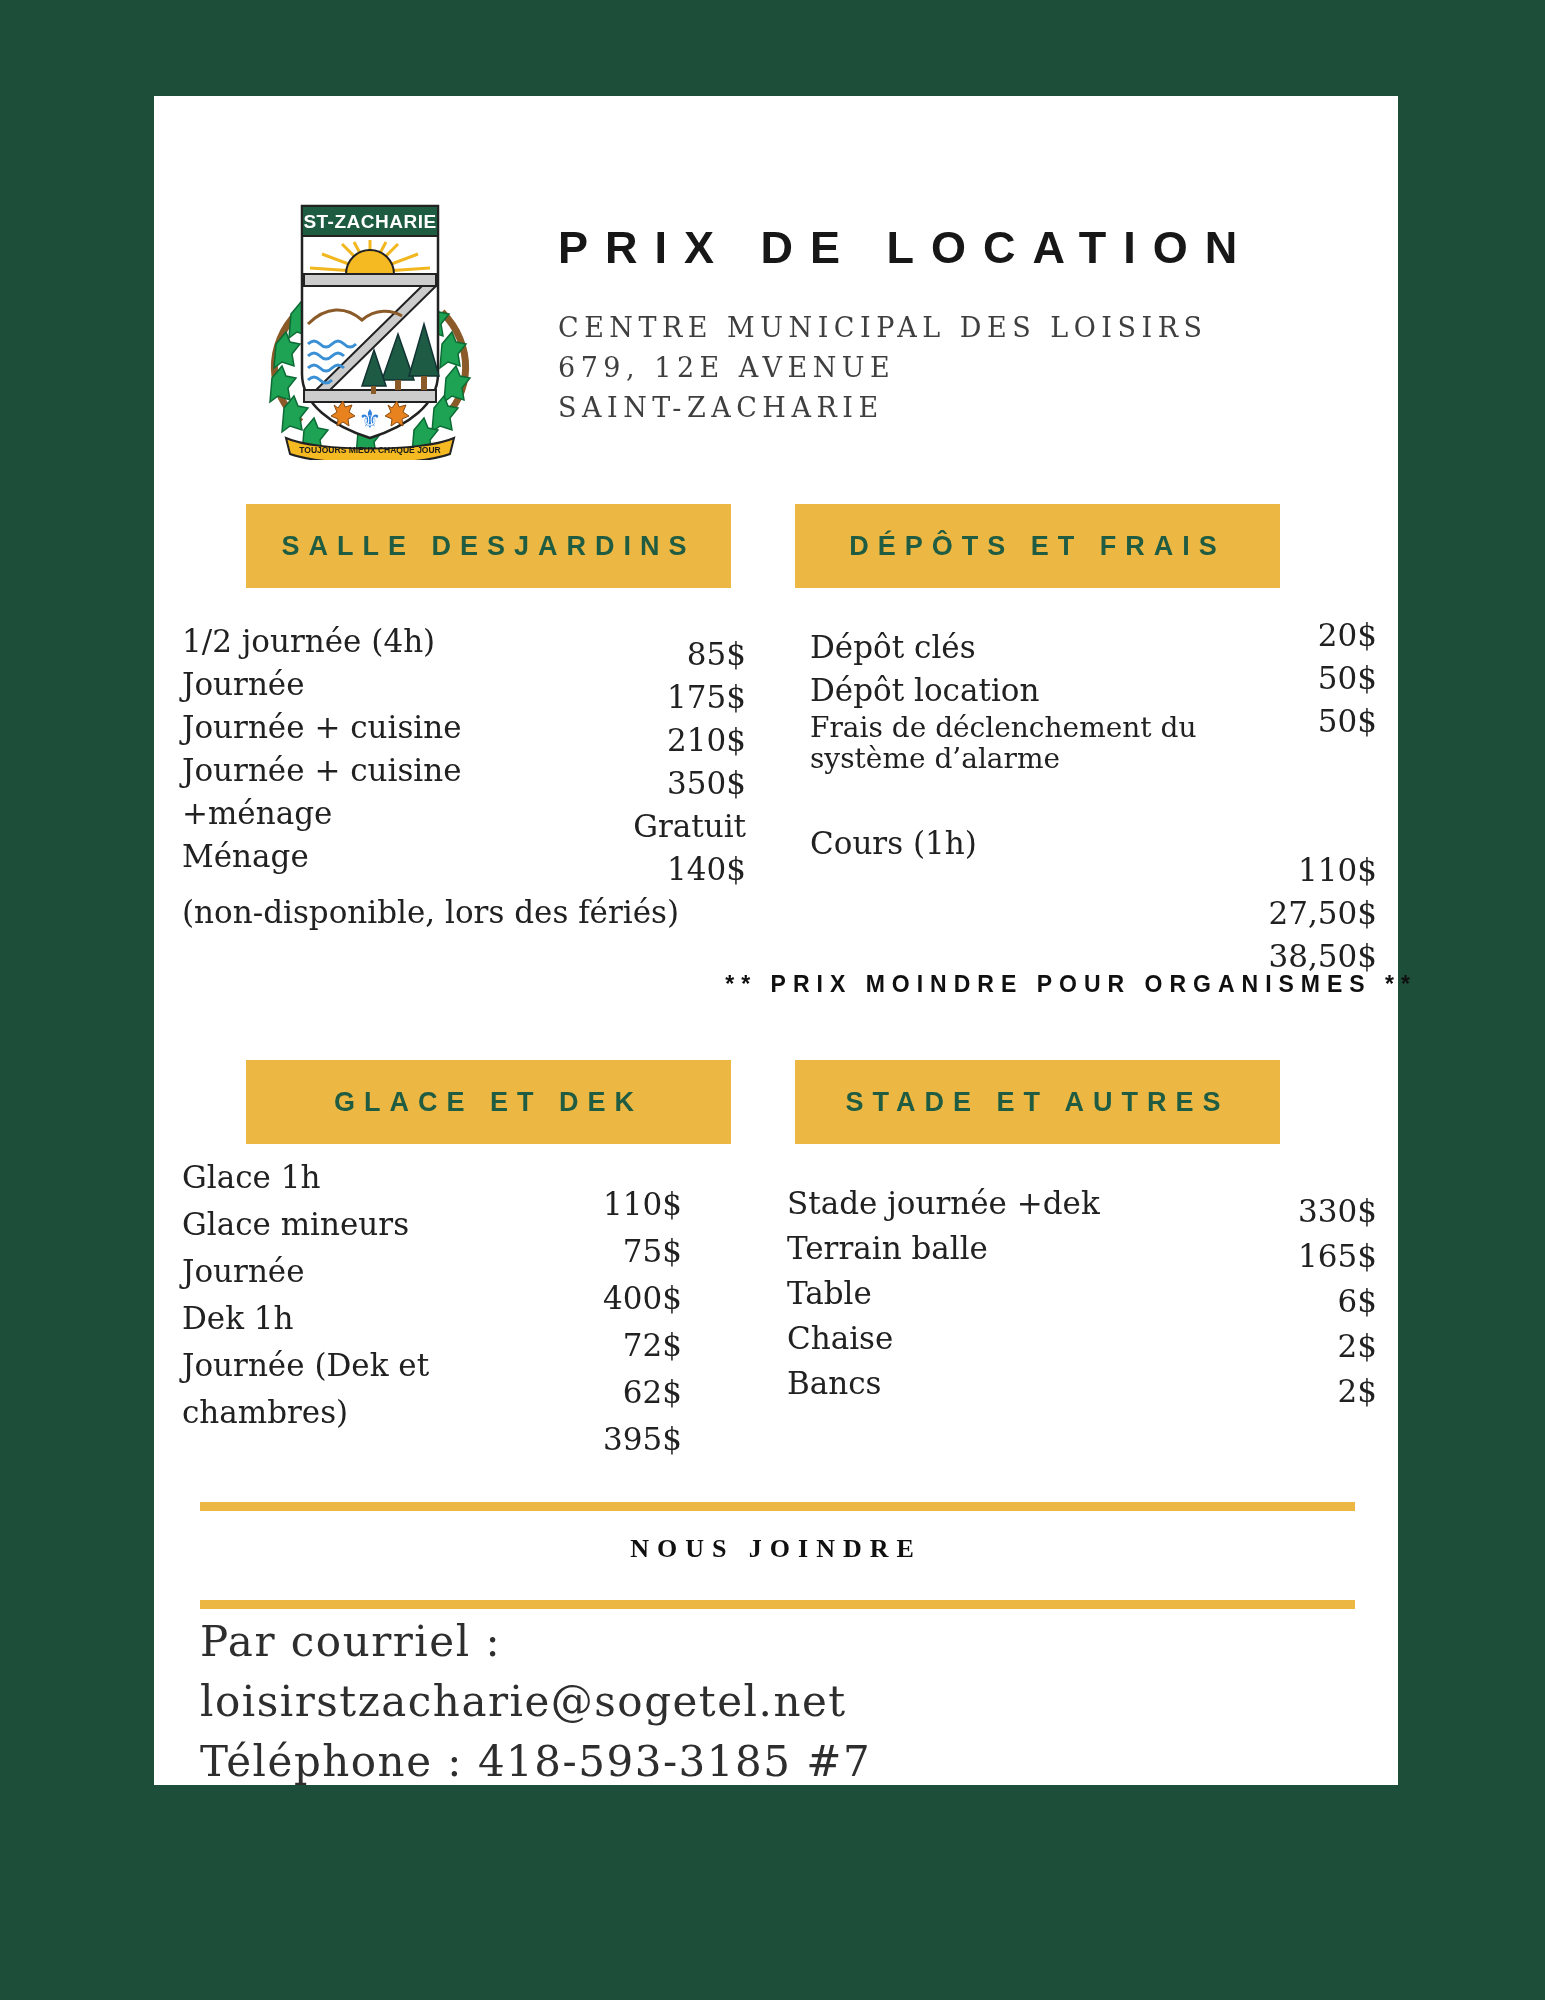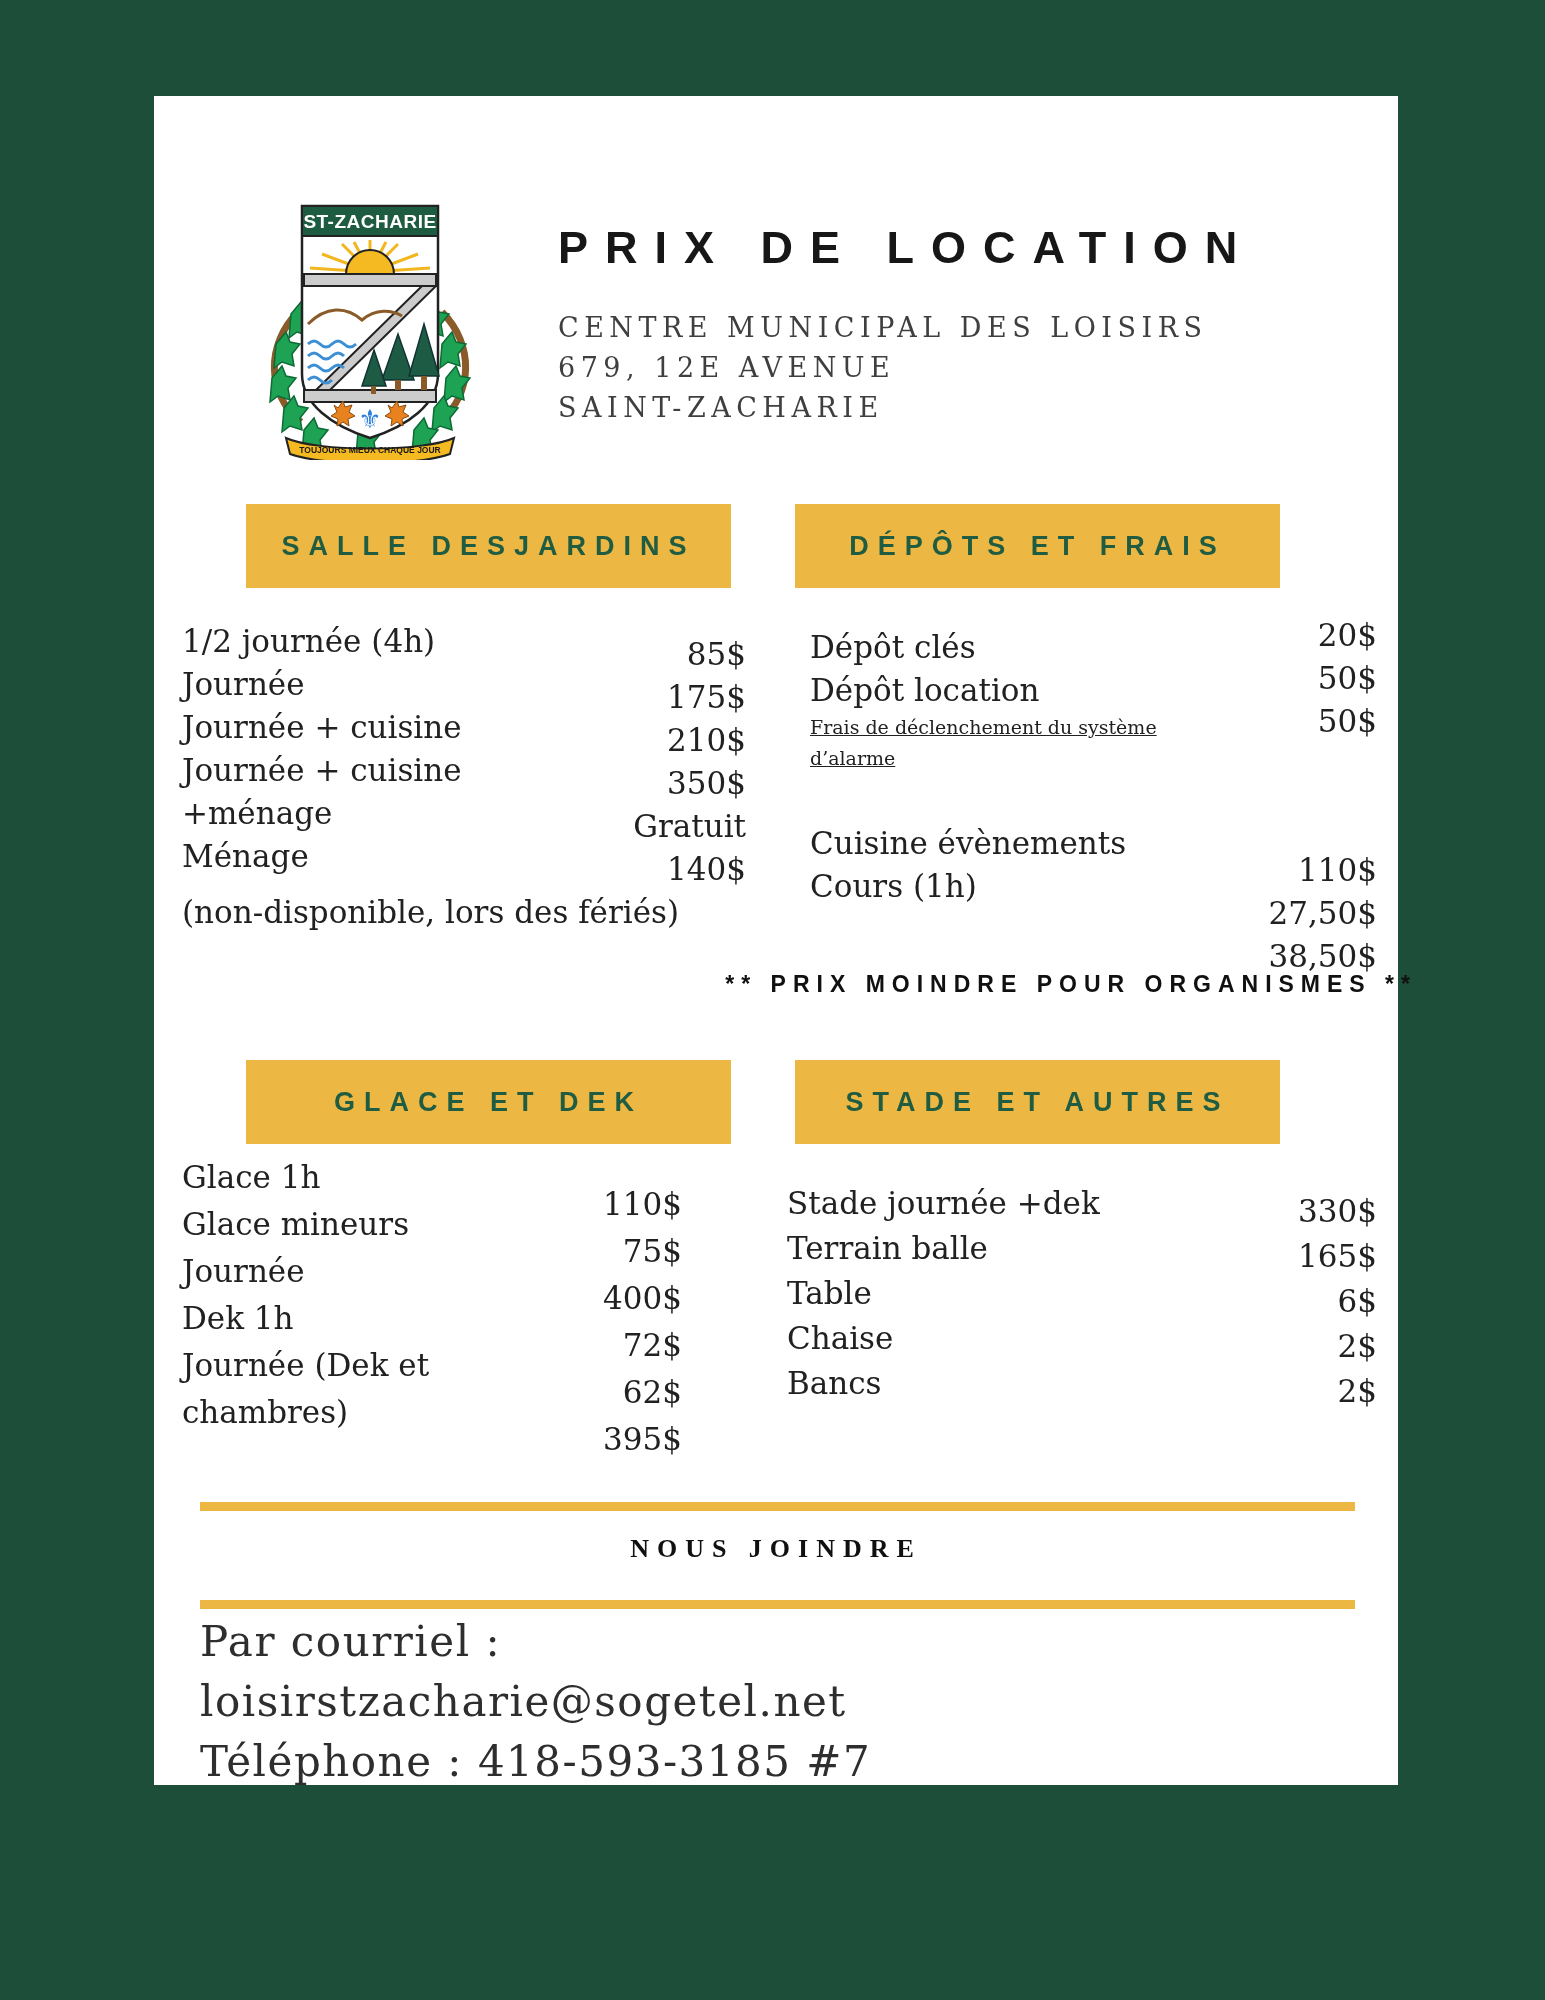--- a/index.html
+++ b/index.html
@@ -47,21 +47,21 @@
   .sec-3 .items{margin-top:37px;}
   .group{display:flex;}
   .labels{flex:1;}
   .sec-2 .labels{flex:0 0 360px;}
   .prices{flex:0 0 140px;text-align:right;}
   .item-label,.item-price,.section-note{
     font-size:31px;color:#212121;
   }
   .sec-0 .item-label,.sec-0 .item-price,.sec-0 .section-note{line-height:43px;}
   .sec-1 .item-label,.sec-1 .item-price{line-height:43px;}
-  .sec-1 .item-label.small{font-size:19px;line-height:31px;text-decoration:underline;}
+  .sec-1 .item-label.small{font-size:28px;line-height:31px;}
   .sec-2 .item-label,.sec-2 .item-price{line-height:47px;}
   .sec-3 .item-label,.sec-3 .item-price{line-height:45px;}
   .sec-0 .prices{margin-top:13px;}
   .sec-1 .group.g0 .prices{margin-top:-12px;}
   .sec-1 .group.g1 .prices{margin-top:27px;}
   .sec-1 .group + .group{margin-top:48px;}
   .sec-2 .prices{margin-top:27px;}
   .sec-3 .prices{margin-top:8px;}
   .section-note{margin-top:0;}
   
@@ -207,21 +207,20 @@
             <div class="item-label small">Frais de déclenchement du système d’alarme</div>
           </div>
           <div class="prices">
             <div class="item-price">20$</div>
             <div class="item-price">50$</div>
             <div class="item-price">50$</div>
           </div>
         </div>
         <div class="group g1">
           <div class="labels">
-            <div class="item-label">Cuisine évènements</div>
             <div class="item-label">Cours (1h)</div>
           </div>
           <div class="prices">
             <div class="item-price">110$</div>
             <div class="item-price">27,50$</div>
             <div class="item-price">38,50$</div>
           </div>
         </div>
       </div>
   </div>

